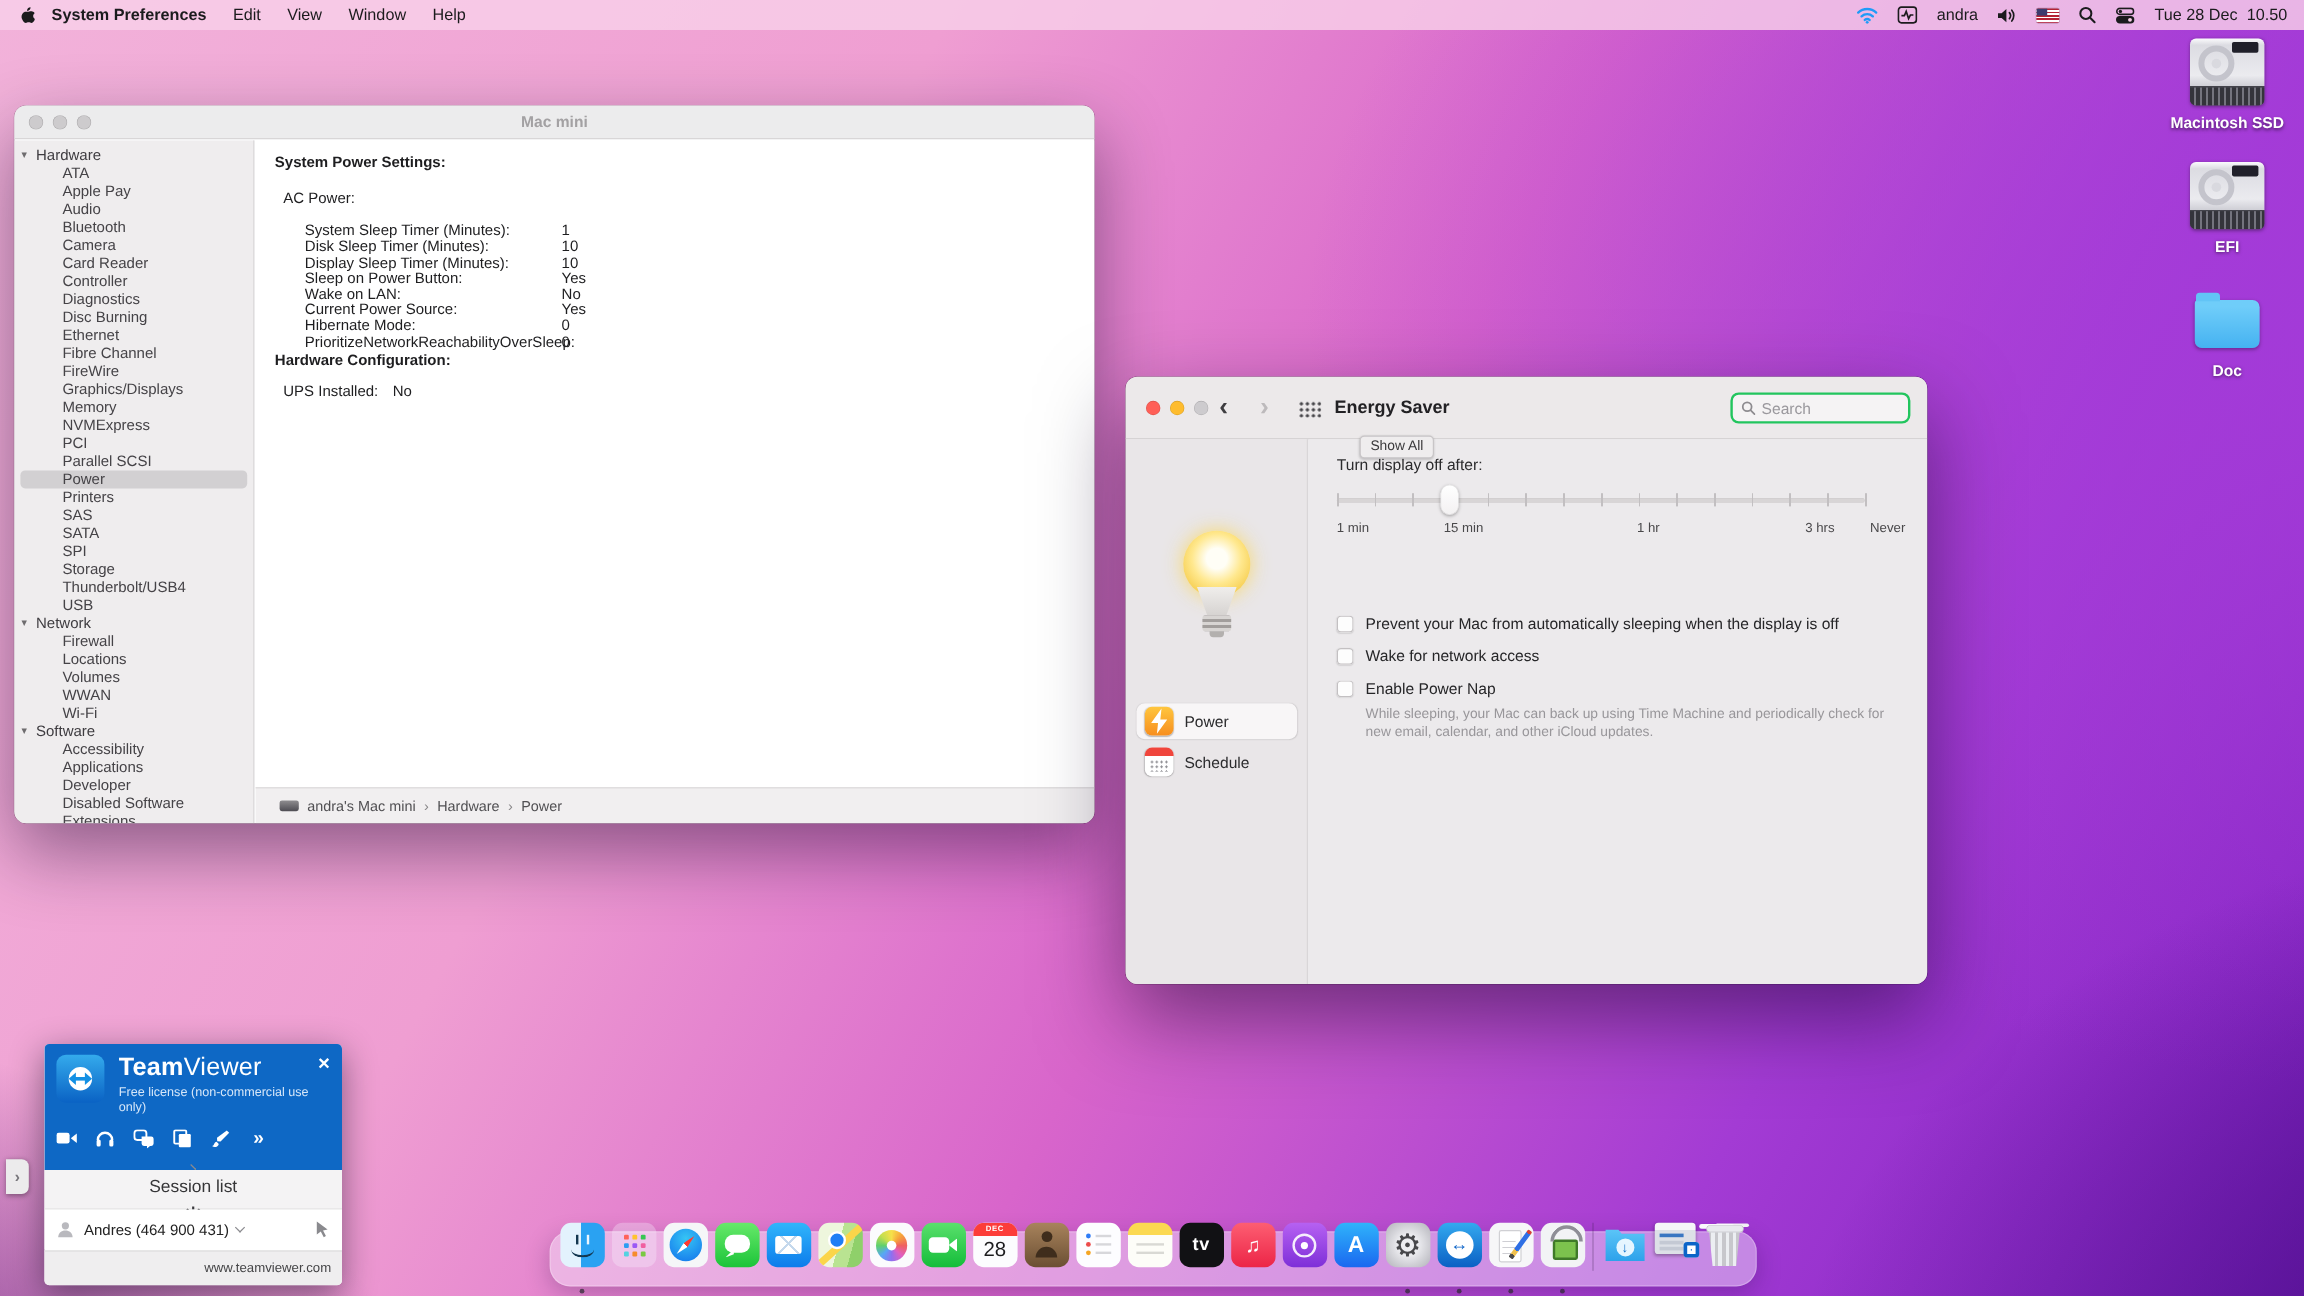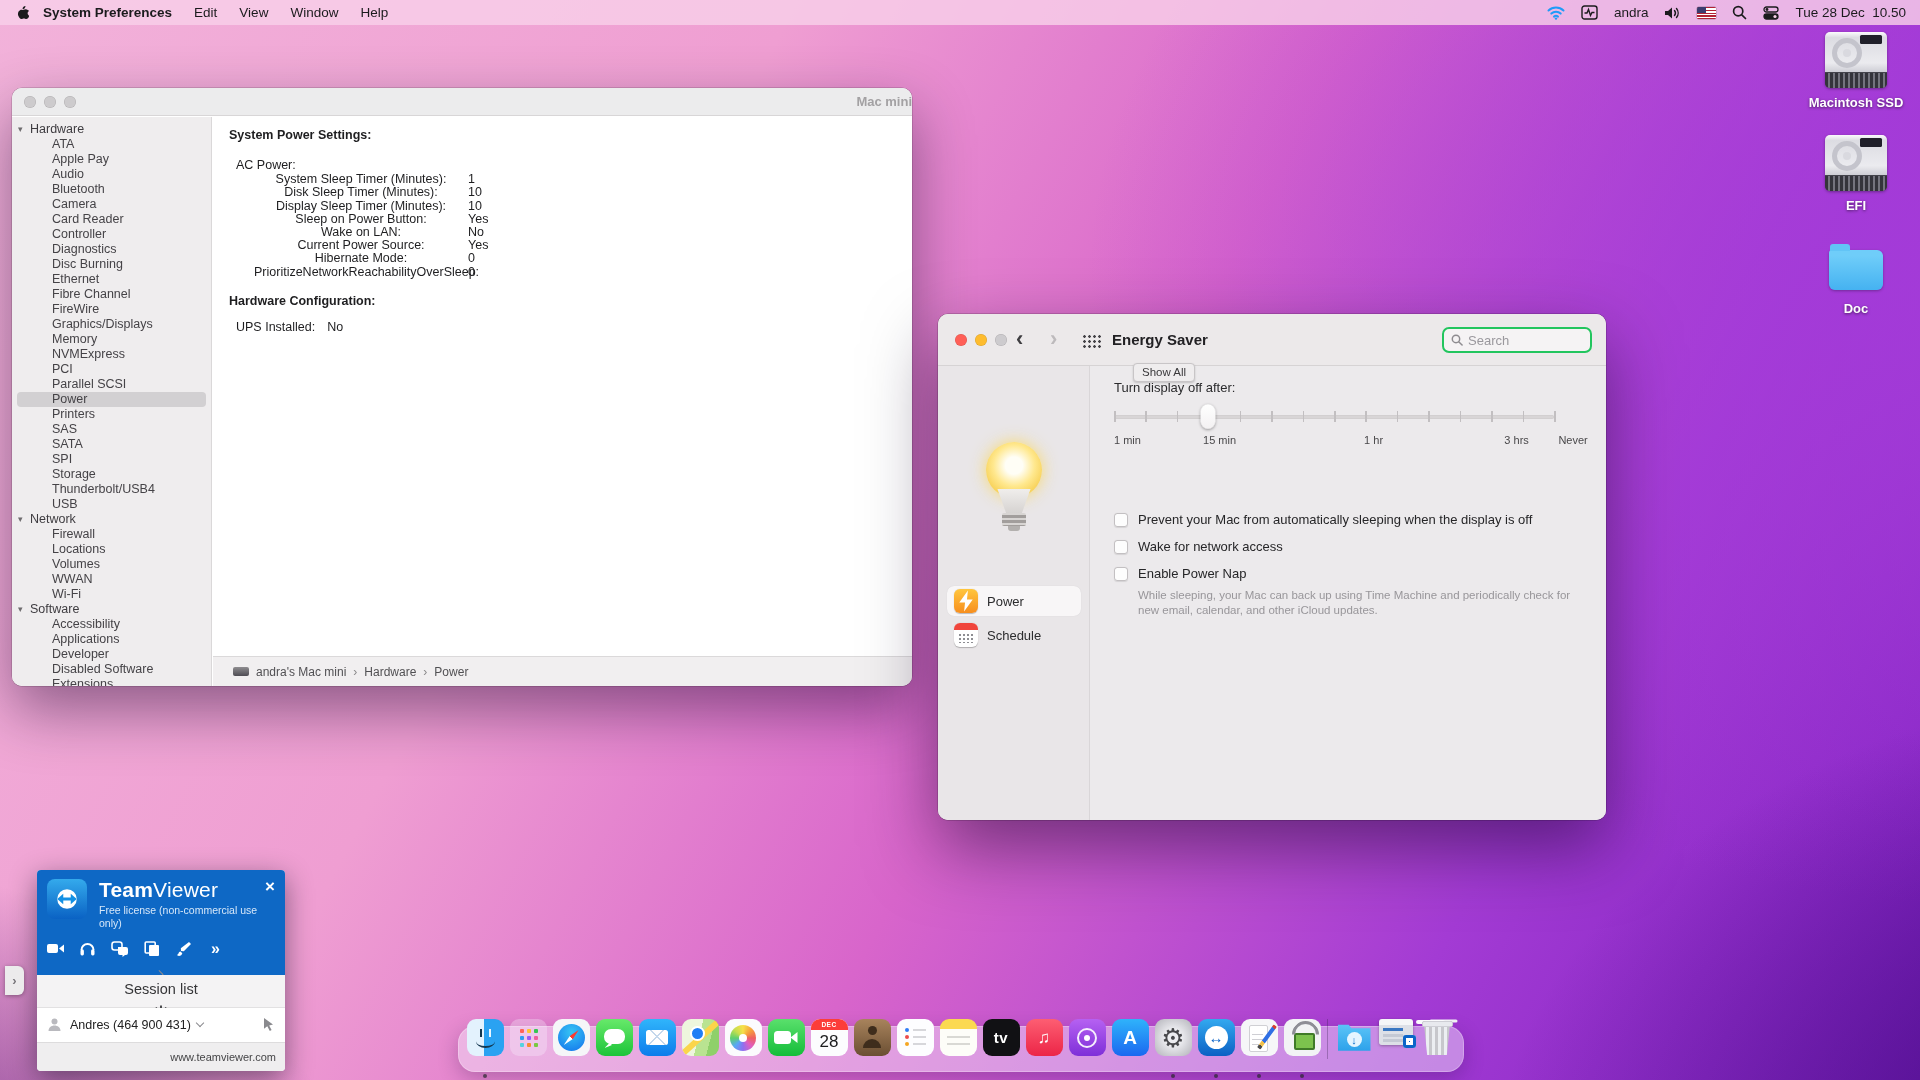--- a/index.html
+++ b/index.html
@@ -32,35 +32,35 @@
   .lights { display:flex; gap:8px; }
   .light { width:12px; height:12px; border-radius:50%; box-shadow:inset 0 0 0 .5px rgba(0,0,0,.15); }
 
   
   .si-win { position:absolute; left:12px; top:88px; width:900px; height:598px; background:#fff; border-radius:10px;
     box-shadow:0 0 0 .5px rgba(0,0,0,.25), 0 24px 60px rgba(20,0,40,.45); overflow:hidden; }
   .si-titlebar { position:absolute; left:0; top:0; right:0; height:28px; background:#ececed; border-bottom:1px solid #d8d6d7;
     display:flex; align-items:center; }
   .si-titlebar .lights { position:absolute; left:12px; }
   .si-titlebar .light { background:#cdcbcd; }
-  .si-title { width:100%; text-align:right; font-size:13px; font-weight:600; color:#a3a1a3; }
+  .si-title { width:100%; text-align:center; font-size:13px; font-weight:600; color:#a3a1a3; }
   .si-side { position:absolute; left:0; top:29px; bottom:0; width:200px; background:#efedee; border-right:1px solid #dad8d9;
     overflow:hidden; padding-top:5px; }
   .si-row { height:15px; line-height:15px; font-size:12.5px; color:#454347; padding-left:40px; white-space:nowrap; }
   .si-row[data-type="group"] { padding-left:18px; position:relative; color:#3e3c40; }
   .si-row[data-type="group"]::before { content:"▾"; position:absolute; left:6px; top:0; font-size:9px; color:#6e6c6e; }
   .si-row[data-selected="true"] { background:#d2d0d2; border-radius:4px; margin:0 5px; padding-left:35px; }
   .si-scrollbar { position:absolute; right:2px; top:36px; width:7px; height:398px; border-radius:4px; background:#c5c3c5; }
   .si-content { position:absolute; left:201px; top:29px; right:0; bottom:30px; background:#fff; overflow:hidden;
     font-size:12.5px; color:#1e1e20; }
   .si-sec-title { font-weight:700; padding-left:16px; margin-top:11px; line-height:14px; }
   .si-sub { padding-left:23px; margin-top:17px; line-height:13.2px; }
   .si-kv { display:flex; padding-left:41px; line-height:13.2px; }
   .si-kv .k { width:214px; }
-  .si-rows { margin-top:1px;text-align:center; }
+  .si-rows { margin-top:14px; }
   .si-ups { display:flex; gap:12px; padding-left:23px; margin-top:13px; line-height:13.2px; }
   .si-footer { position:absolute; left:201px; right:0; bottom:0; height:30px; background:#f1eff0; border-top:1px solid #dbd9da;
     display:flex; align-items:center; padding-left:20px; gap:7px; font-size:12px; color:#515053; }
   .si-footer .crumb-sep { color:#8a888a; }
   .macmini-ico { width:16px; height:9px; border-radius:2px; background:linear-gradient(180deg,#8f8d90,#4e4c53); display:inline-block; }
 
   
   .es-win { position:absolute; left:938px; top:314px; width:668px; height:506px; border-radius:10px; background:#eceaec;
     box-shadow:0 0 0 .5px rgba(0,0,0,.3), 0 28px 70px rgba(20,0,40,.5); overflow:hidden; }
   .es-toolbar { position:absolute; left:0; top:0; right:0; height:52px; background:#ece9ea; border-bottom:1px solid #d6d3d4; }
@@ -486,21 +486,21 @@
         </div>
         <div class="si-kv">
           <span class="k">Hibernate Mode:</span>
           <span class="v">0</span>
         </div>
         <div class="si-kv">
           <span class="k">PrioritizeNetworkReachabilityOverSleep:</span>
           <span class="v">0</span>
         </div>
       </div>
-    <div class="si-sec-title" style="margin-top:15px">Hardware Configuration:</div>
+    <div class="si-sec-title" style="margin-top:1px">Hardware Configuration:</div>
     <div class="si-ups">
       <span>UPS Installed:</span>
       <span>No</span>
     </div>
   </div>
   <div class="si-footer">
     <span class="macmini-ico"></span>
     <span>andra's Mac mini</span>
     <span class="crumb-sep">›</span>
     <span>Hardware</span>

